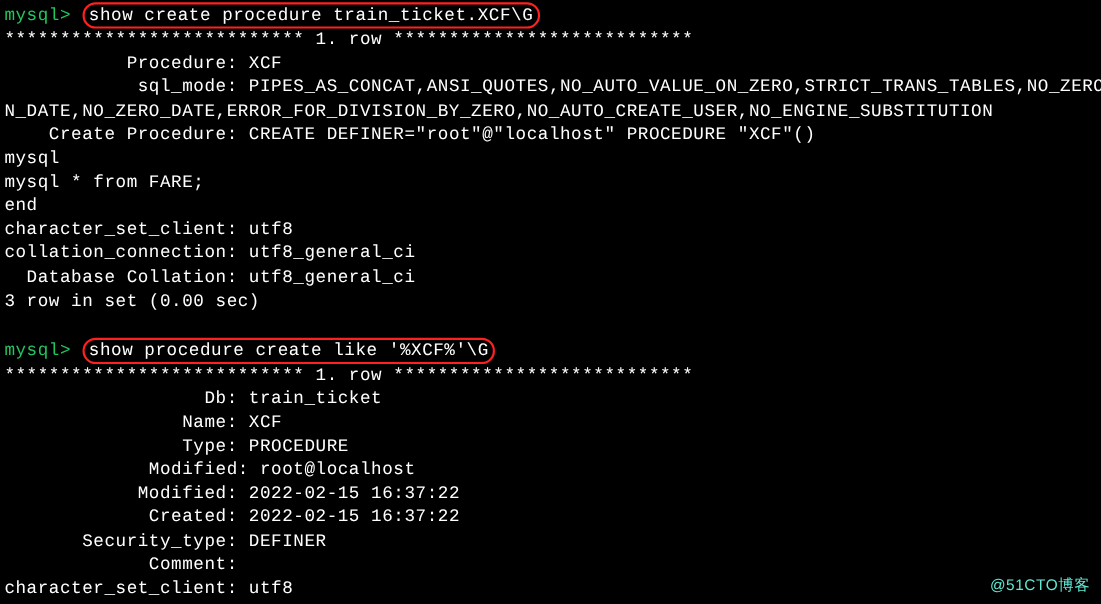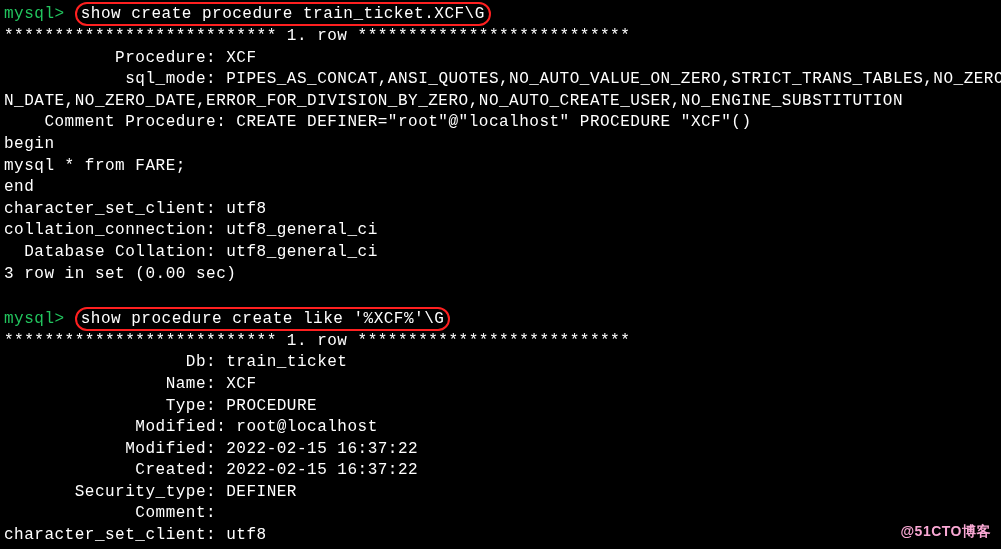--- a/index.html
+++ b/index.html
@@ -22,37 +22,36 @@
       border: 2px solid #ff2020;
       border-radius: 12px;
       padding: 0 4px;
       display: inline-block;
       line-height: 1.25;
     }
     .watermark {
       position: absolute;
       right: 10px;
       bottom: 8px;
-      color: #f9a8d4;
+      color: #5eead4;
       font-family: Arial, sans-serif;
       font-size: 14px;
       background: rgba(0,0,0,0.3);
-      font-weight: bold;
     }
   </style>
 </head>
 <body>
 
 <div class="line"><span class="prompt">mysql&gt;</span> <span class="hl">show create procedure train_ticket.XCF\G</span></div>
 <div class="line">*************************** 1. row ***************************</div>
 <div class="line"><span>           Procedure:</span><span> XCF</span></div>
 <div class="line"><span>            sql_mode:</span><span> PIPES_AS_CONCAT,ANSI_QUOTES,NO_AUTO_VALUE_ON_ZERO,STRICT_TRANS_TABLES,NO_ZERO_I</span></div>
 <div class="line">N_DATE,NO_ZERO_DATE,ERROR_FOR_DIVISION_BY_ZERO,NO_AUTO_CREATE_USER,NO_ENGINE_SUBSTITUTION</div>
-<div class="line"><span>    Comment Procedure:</span><span> CREATE DEFINER="root"@"localhost" PROCEDURE "XCF"()</span></div>
-<div class="line">begin</div>
+<div class="line"><span>    Create Procedure:</span><span> CREATE DEFINER="root"@"localhost" PROCEDURE "XCF"()</span></div>
+<div class="line">mysql</div>
 <div class="line">mysql * from FARE;</div>
 <div class="line">end</div>
 <div class="line"><span>character_set_client:</span><span> utf8</span></div>
 <div class="line"><span>collation_connection:</span><span> utf8_general_ci</span></div>
 <div class="line"><span>  Database Collation:</span><span> utf8_general_ci</span></div>
 <div class="line">3 row in set (0.00 sec)</div>
 <div class="line">&nbsp;</div>
 <div class="line"><span class="prompt">mysql&gt;</span> <span class="hl">show procedure create like '%XCF%'\G</span></div>
 <div class="line">*************************** 1. row ***************************</div>
 <div class="line"><span>                  Db:</span><span> train_ticket</span></div>

